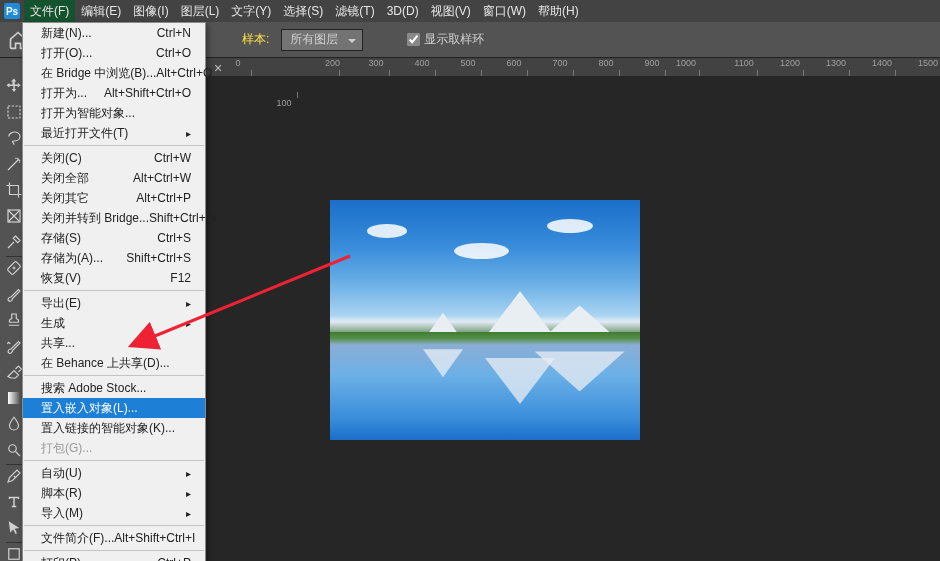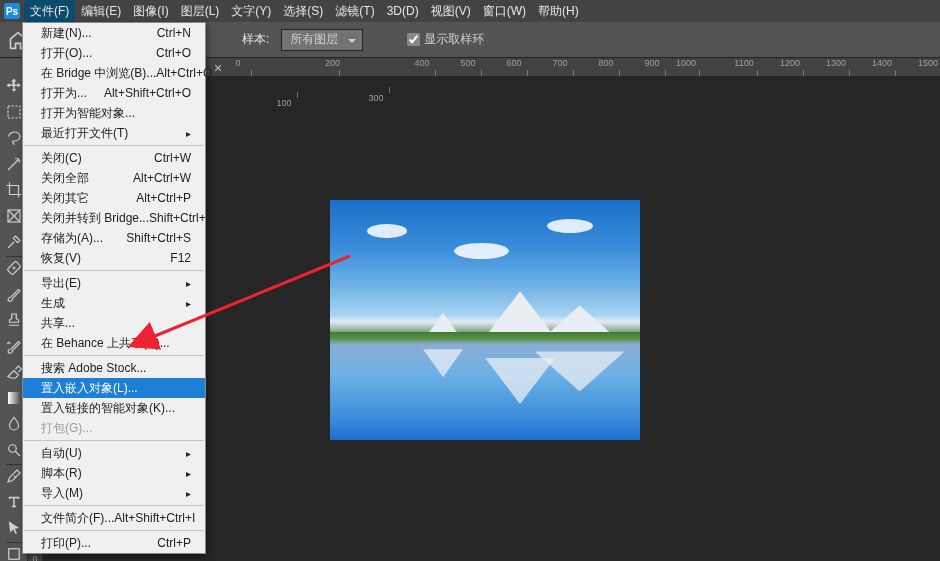--- a/index.html
+++ b/index.html
@@ -1,23 +1,23 @@
 <!DOCTYPE html>
 <html><head>
 <meta charset="utf-8">
 <style>
 * { margin: 0; padding: 0; box-sizing: border-box; font-family: "Microsoft YaHei", sans-serif; }
 body { background: #535353; overflow: hidden; width: 940px; height: 561px; position: relative; }
 .menubar { background: #434343; height: 22px; display: flex; align-items: center; padding-left: 4px; position: relative; z-index: 50; }
 .ps-logo { width: 16px; height: 16px; background: #1c8cd6; border-radius: 2px; display: flex; align-items: center; justify-content: center; margin-right: 4px; font-size: 10px; color: #fff; font-weight: bold; }
 .menubar-item { padding: 0 6px; color: #e6e6e6; font-size: 12px; cursor: default; height: 22px; line-height: 22px; }
-.menubar-item.open { background: #0c4a6e; }
+.menubar-item.open { background: #14532d; }
 .optionsbar { background: #535353; height: 36px; border-bottom: 1px solid #222; display: flex; align-items: center; padding-left: 8px; gap: 12px; position: relative; z-index: 10; }
 .home-icon { width: 20px; height: 20px; color: #d0d0d0; cursor: pointer; }
-.opt-label { color: #e5e5e5; font-size: 12px; }
+.opt-label { color: #fde047; font-size: 12px; }
 .opt-dropdown { background: #737373; border: 1px solid #222; color: #d0d0d0; font-size: 12px; padding: 2px 24px 2px 8px; height: 22px; position: relative; display: inline-flex; align-items: center; }
 .opt-dropdown::after { content: ""; position: absolute; right: 6px; top: 9px; border: 4px solid transparent; border-top-color: #d0d0d0; }
 .opt-check { display: inline-flex; align-items: center; gap: 4px; color: #d0d0d0; font-size: 12px; }
 .opt-check input { accent-color: #888; }
 .doc-tab-close { position: absolute; left: 214px; top: 60px; color: #c0c0c0; font-size: 14px; cursor: pointer; z-index: 40; }
 .toolbox { position: absolute; left: 0; top: 58px; width: 28px; background: #535353; border-right: 1px solid #2a2a2a; padding-top: 16px; display: flex; flex-direction: column; align-items: center; z-index: 20; }
 .tool { width: 24px; height: 24px; display: flex; align-items: center; justify-content: center; color: #d0d0d0; cursor: pointer; margin-bottom: 2px; position: relative; }
 .tool svg { width: 18px; height: 18px; }
 .tool.sep::after { content:""; position:absolute; bottom:-3px; left:4px; right:4px; height:1px; background:#333; }
 .ruler-h { position: absolute; left: 28px; top: 58px; right: 0; height: 18px; background: #424242; z-index: 4; }
@@ -190,21 +190,21 @@
         <rect x="5" y="5" width="14" height="14"></rect>
       </svg>
     </div>
 
 </div>
 
 <div class="ruler-h" id="rulerH">
     <div class="tick" style="left: 196px; width: 28px;">0</div>
     <div class="tick" style="left: 242px; width: 28px; margin-top: 40px;">100</div>
     <div class="tick" style="left: 284px; width: 28px; text-align: right;">200</div>
-    <div class="tick" style="left: 334px; width: 28px; margin-top: 35px;">300</div>
+    <div class="tick" style="left: 334px; width: 28px;">300</div>
     <div class="tick" style="left: 380px; width: 28px;">400</div>
     <div class="tick" style="left: 426px; width: 28px;">500</div>
     <div class="tick" style="left: 472px; width: 28px;">600</div>
     <div class="tick" style="left: 518px; width: 28px;">700</div>
     <div class="tick" style="left: 564px; width: 28px;">800</div>
     <div class="tick" style="left: 610px; width: 28px;">900</div>
     <div class="tick" style="left: 644px; width: 28px;">1000</div>
     <div class="tick" style="left: 702px; width: 28px;">1100</div>
     <div class="tick" style="left: 748px; width: 28px;">1200</div>
     <div class="tick" style="left: 794px; width: 28px;">1300</div>
@@ -272,20 +272,24 @@
     </div>
     <div class="menu-item">
       <span>关闭其它</span>
       <span>Alt+Ctrl+P</span>
     </div>
     <div class="menu-item">
       <span>关闭并转到 Bridge...</span>
       <span>Shift+Ctrl+W</span>
     </div>
     <div class="menu-item">
+      <span>存储(S)</span>
+      <span>Ctrl+S</span>
+    </div>
+    <div class="menu-item">
       <span>存储为(A)...</span>
       <span>Shift+Ctrl+S</span>
     </div>
     <div class="menu-item">
       <span>恢复(V)</span>
       <span>F12</span>
     </div>
     <div class="menu-sep"></div>
     <div class="menu-item">
       <span>导出(E)</span>

